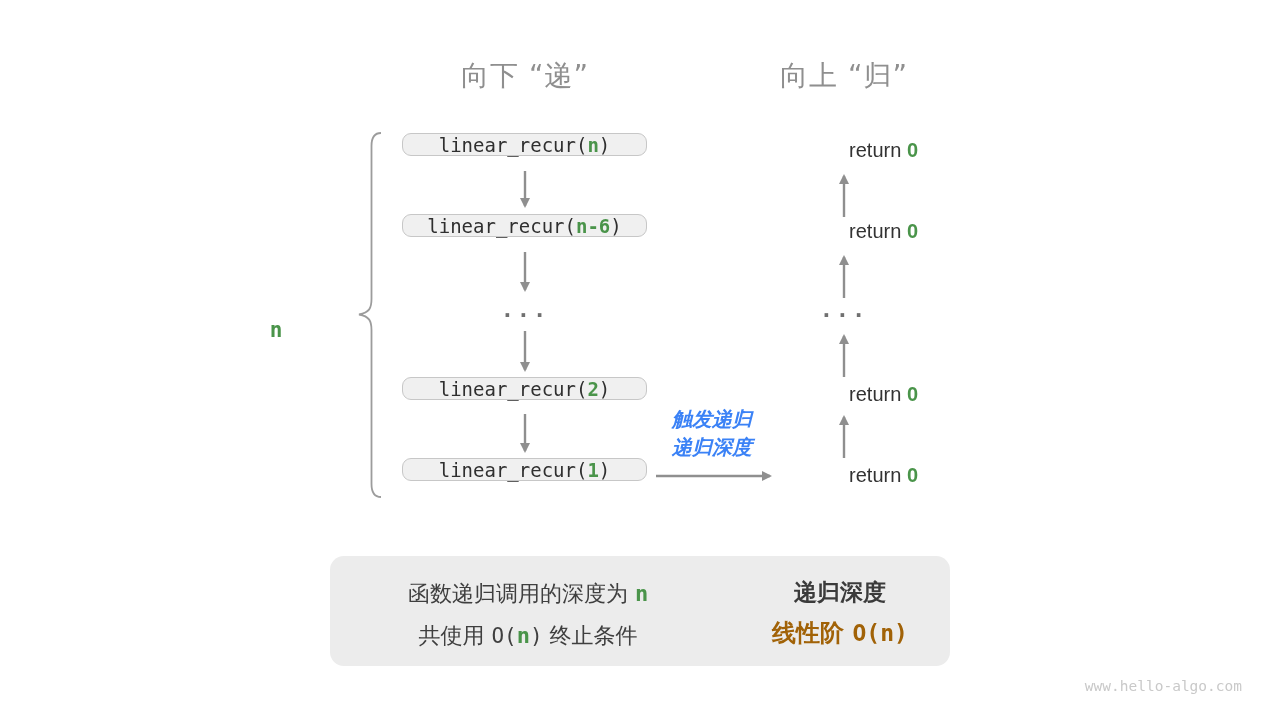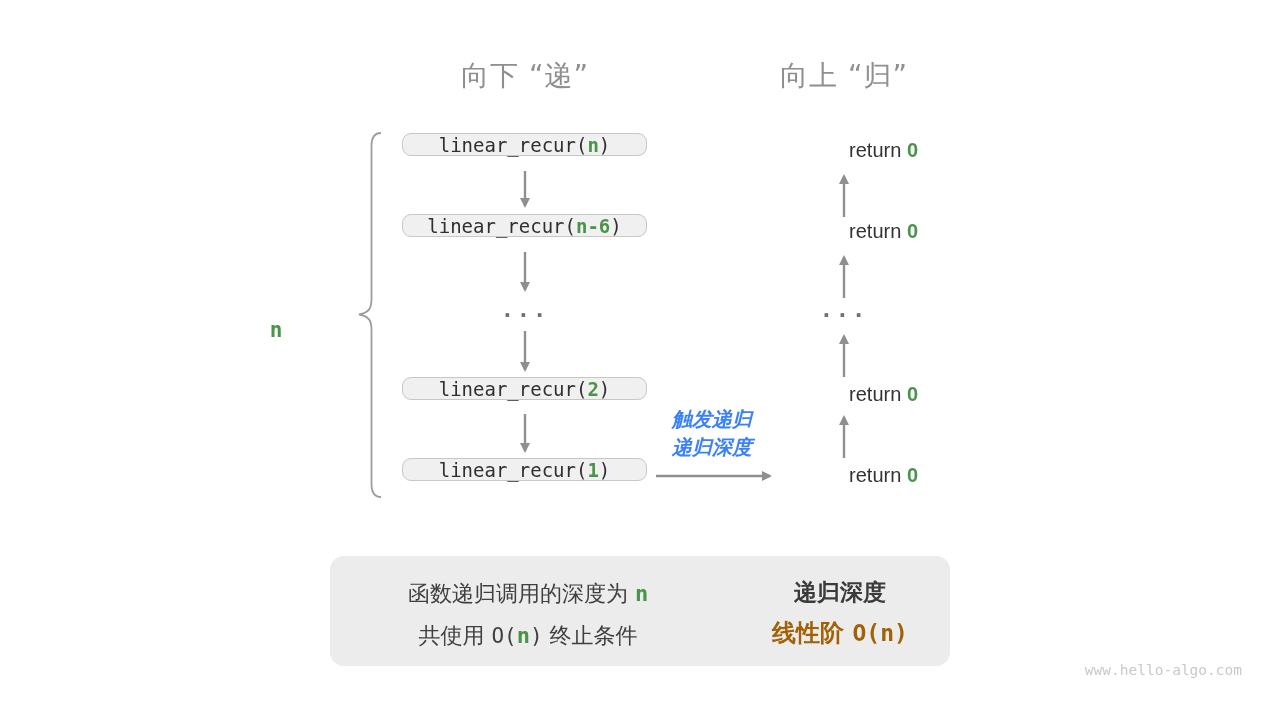--- a/index.html
+++ b/index.html
@@ -24,21 +24,21 @@
   .trigger{left:632px;top:405px;width:160px;text-align:center;font-size:20px;font-weight:bold;
            color:#3b82f6;line-height:28px;font-style:italic;}
   .summary-box{left:330px;top:556px;width:620px;height:110px;background:#ececec;border-radius:14px;}
   .premise{left:336px;top:573px;width:384px;text-align:center;color:#3f3f3f;font-size:22px;line-height:42px;}
   .premise .mono{font-size:21px;}
   .premise .val{color:#4a944a;font-weight:bold;font-family:"DejaVu Sans Mono","Liberation Mono",monospace;}
   .conclusion{left:738px;top:572px;width:204px;text-align:center;line-height:41px;}
   .conclusion .title{font-size:23px;font-weight:bold;color:#3b3b3b;}
   .conclusion .grade{font-size:24px;font-weight:bold;color:#a16207;}
   .conclusion .grade .mono{font-size:23px;}
-  .watermark{right:38px;top:662px;font-family:"DejaVu Sans Mono","Liberation Mono",monospace;
+  .watermark{right:38px;top:678px;font-family:"DejaVu Sans Mono","Liberation Mono",monospace;
              font-size:14.5px;color:#c9c9c9;}
   svg{position:absolute;left:0;top:0;}
 </style>
 </head>
 <body>
 
 <div id="stage">
 
   <div class="abs col-header cjk" style="left:375px;top:57px;">向下 “递”</div>
   <div class="abs col-header cjk" style="left:694px;top:57px;">向上 “归”</div>

